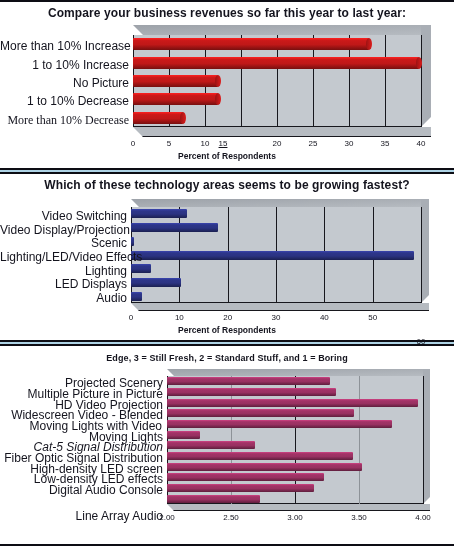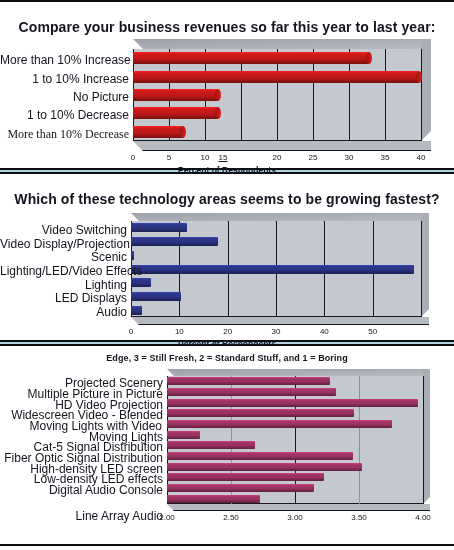--- a/index.html
+++ b/index.html
@@ -9,22 +9,22 @@
     font-family:"Liberation Sans", sans-serif;
     overflow:hidden;
   }
   .panel{position:relative;background:#ffffff;box-sizing:border-box;}
   .sep{height:6px;background:#aed3e5;border-top:2px solid #0d0d14;border-bottom:2px solid #0d0d14;box-sizing:border-box;}
   .p1{height:168px;border-top:2px solid #0d0d14;}
   .p2{height:166px;}
   .p3{height:200px;border-bottom:2px solid #0d0d14;}
 
   .ctitle{
-    text-align:center;font-weight:bold;font-size:14px;color:#14141e;
-    letter-spacing:.1px;line-height:11px;padding-top:20px;
+    text-align:center;font-weight:bold;font-size:12px;color:#14141e;
+    letter-spacing:.1px;line-height:11px;padding-top:6px;
   }
   .p3 .ctitle{font-size:9px;line-height:12px;padding-top:6px;}
 
   .plotwrap{position:relative;}
 
   
   .plotarea{
     position:absolute;
     background:#c4c9cf;
     border-left:1.5px solid #17171d;
@@ -168,21 +168,21 @@
       <div class="catlabel" style="width: 163px; top: 24px; left: 0px;">Multiple Picture in Picture</div>
       <div class="bar" style="left: 167px; top: 34.6667px; width: 250.88px; height: 8px; background: linear-gradient(rgb(208, 66, 132) 0%, rgb(162, 51, 103) 22%, rgb(154, 49, 98) 55%, rgb(95, 30, 61) 100%);"></div>
       <div class="catlabel" style="width: 163px; top: 34.6667px; left: 0px;">HD Video Projection</div>
       <div class="bar" style="left: 167px; top: 45.3333px; width: 186.88px; height: 8px; background: linear-gradient(rgb(208, 66, 132) 0%, rgb(162, 51, 103) 22%, rgb(154, 49, 98) 55%, rgb(95, 30, 61) 100%);"></div>
       <div class="catlabel" style="width: 163px; top: 45.3333px; left: 0px;">Widescreen Video - Blended</div>
       <div class="bar" style="left: 167px; top: 56px; width: 225.28px; height: 8px; background: linear-gradient(rgb(208, 66, 132) 0%, rgb(162, 51, 103) 22%, rgb(154, 49, 98) 55%, rgb(95, 30, 61) 100%);"></div>
       <div class="catlabel" style="width: 162px; top: 56px; left: 0px;">Moving Lights with Video</div>
       <div class="bar" style="left: 167px; top: 66.6667px; width: 33.28px; height: 8px; background: linear-gradient(rgb(208, 66, 132) 0%, rgb(162, 51, 103) 22%, rgb(154, 49, 98) 55%, rgb(95, 30, 61) 100%);"></div>
       <div class="catlabel" style="width: 163px; top: 66.6667px; left: 0px;">Moving Lights</div>
       <div class="bar" style="left: 167px; top: 77.3333px; width: 88.32px; height: 8px; background: linear-gradient(rgb(208, 66, 132) 0%, rgb(162, 51, 103) 22%, rgb(154, 49, 98) 55%, rgb(95, 30, 61) 100%);"></div>
-      <div class="catlabel" style="width: 163px; top: 77.3333px; left: 0px;">Cat-5 Signal Distribution</div>
+      <div class="catlabel" style="width: 163px; top: 77.3333px; left: 0px; font-style: italic;">Cat-5 Signal Distribution</div>
       <div class="bar" style="left: 167px; top: 88px; width: 185.6px; height: 8px; background: linear-gradient(rgb(208, 66, 132) 0%, rgb(162, 51, 103) 22%, rgb(154, 49, 98) 55%, rgb(95, 30, 61) 100%);"></div>
       <div class="catlabel" style="width: 163px; top: 88px; left: 0px;">Fiber Optic Signal Distribution</div>
       <div class="bar" style="left: 167px; top: 98.6667px; width: 194.56px; height: 8px; background: linear-gradient(rgb(208, 66, 132) 0%, rgb(162, 51, 103) 22%, rgb(154, 49, 98) 55%, rgb(95, 30, 61) 100%);"></div>
       <div class="catlabel" style="width: 163px; top: 98.6667px; left: 0px;">High-density LED screen</div>
       <div class="bar" style="left: 167px; top: 109.333px; width: 157.44px; height: 8px; background: linear-gradient(rgb(208, 66, 132) 0%, rgb(162, 51, 103) 22%, rgb(154, 49, 98) 55%, rgb(95, 30, 61) 100%);"></div>
       <div class="catlabel" style="width: 163px; top: 109.333px; left: 0px;">Low-density LED effects</div>
       <div class="bar" style="left: 167px; top: 120px; width: 147.2px; height: 8px; background: linear-gradient(rgb(208, 66, 132) 0%, rgb(162, 51, 103) 22%, rgb(154, 49, 98) 55%, rgb(95, 30, 61) 100%);"></div>
       <div class="catlabel" style="width: 163px; top: 120px; left: 0px;">Digital Audio Console</div>
       <div class="bar" style="left: 167px; top: 130.667px; width: 93.44px; height: 8px; background: linear-gradient(rgb(208, 66, 132) 0%, rgb(162, 51, 103) 22%, rgb(154, 49, 98) 55%, rgb(95, 30, 61) 100%);"></div>
       <div class="catlabel" style="width: 163px; top: 130.667px; left: 0px; margin-top: 15px;">Line Array Audio</div>

